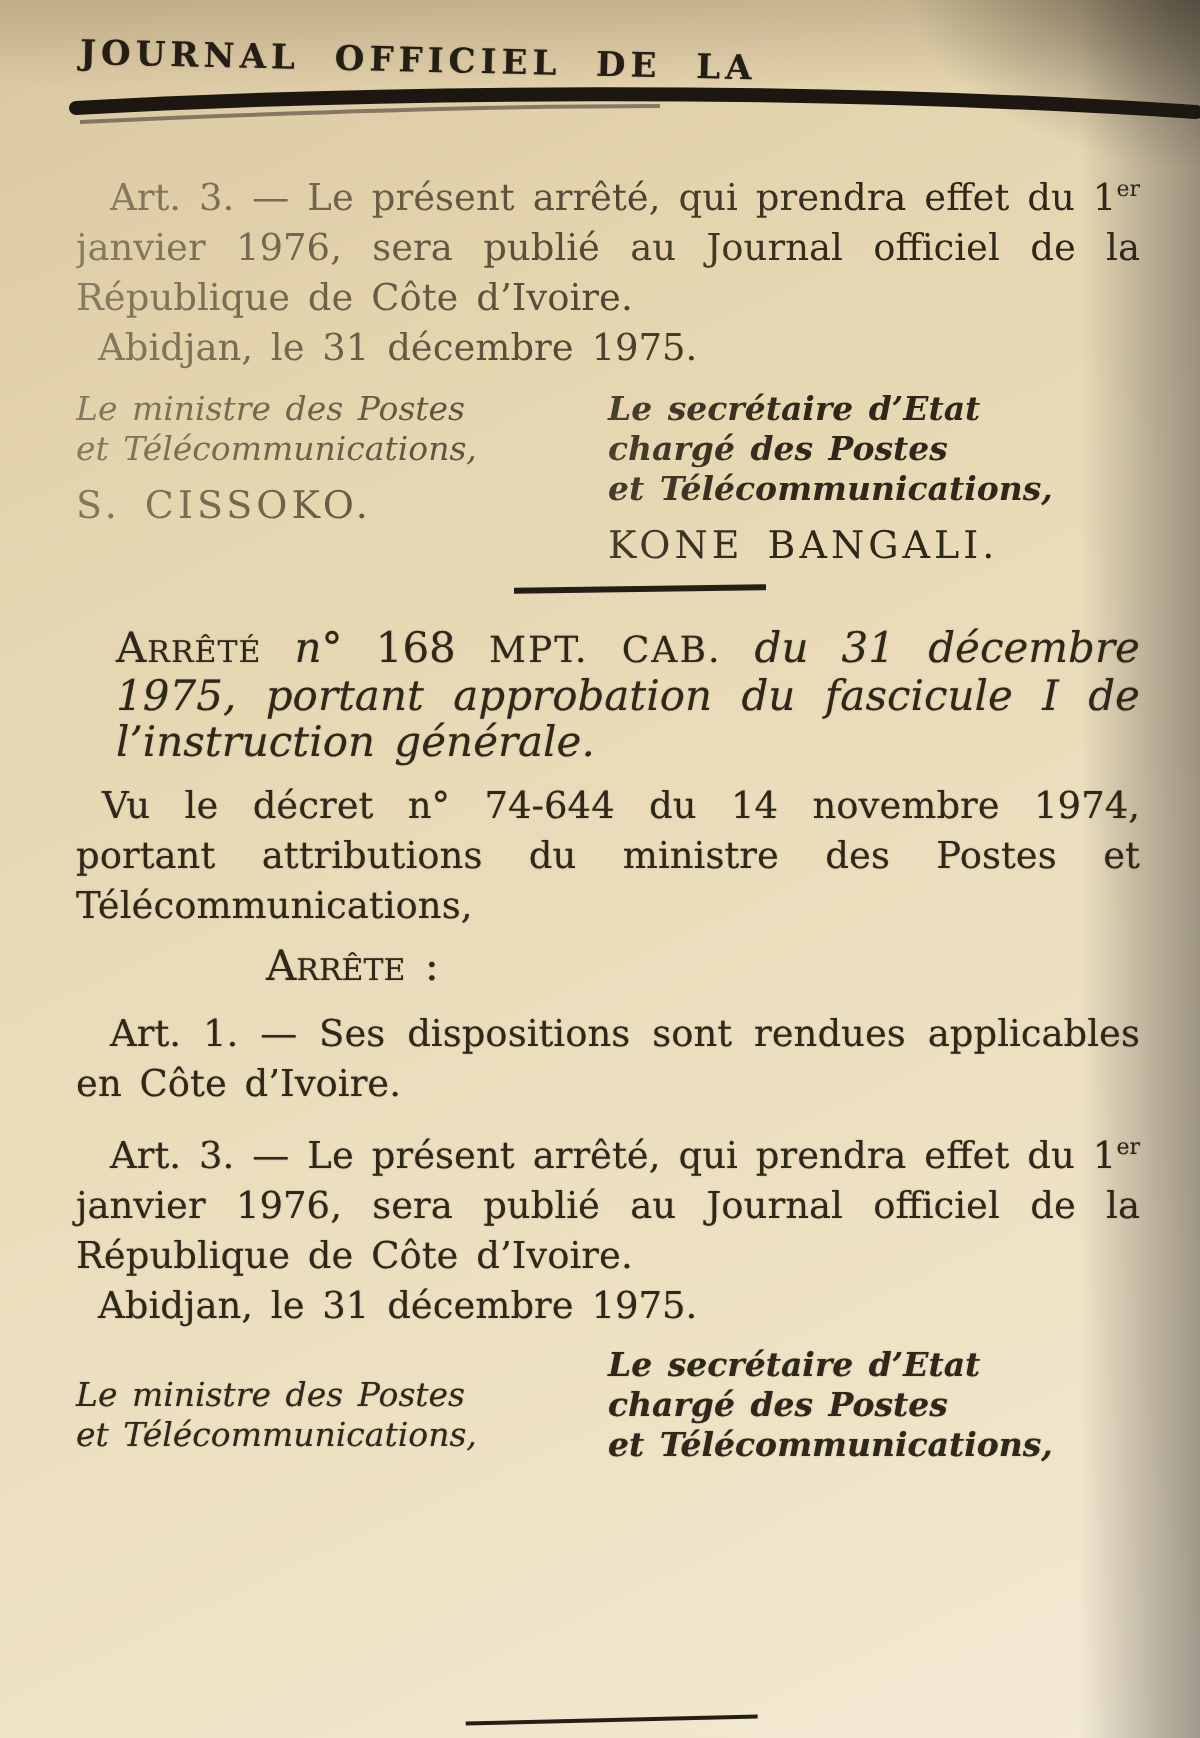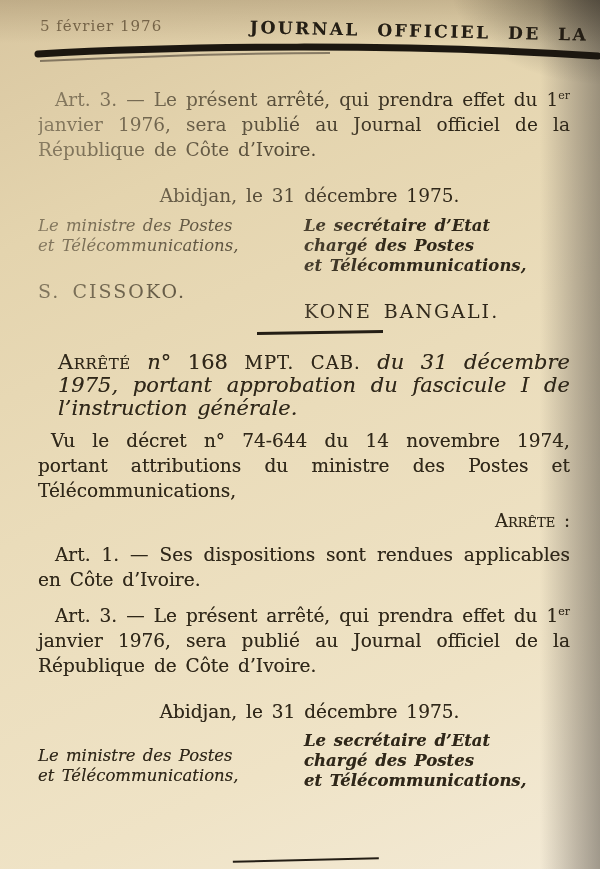--- a/index.html
+++ b/index.html
@@ -33,50 +33,49 @@
   }
   .rule-svg{display:block;margin-top:4px;width:600px;height:26px;}
   .content{padding:0 30px 0 38px;}
   p{margin:0;text-align:justify;word-spacing:3px;font-size:18.5px;line-height:25px;}
   .t-sec{
     filter:blur(.25px);
     -webkit-mask-image:linear-gradient(105deg, rgba(0,0,0,.48) 0%, rgba(0,0,0,.78) 42%, #000 68%);
             mask-image:linear-gradient(105deg, rgba(0,0,0,.48) 0%, rgba(0,0,0,.78) 42%, #000 68%);
   }
   .p-art{ text-indent:17px; margin-top:20px;}
-  .p-abidjan{ text-indent:11px; margin-top:21px; text-align:center;}
+  .p-abidjan{ text-indent:11px; margin-top:0; text-align:left;}
   .sigs{display:flex;margin-top:8px;}
   .sig-col{width:50%;text-align:left;}
   .sig-title{font-style:italic;font-size:16.5px;line-height:20px;word-spacing:2px;}
   .sig-col.right .sig-title{font-weight:bold;}
-  .sig-name{font-size:19px;letter-spacing:2px;margin-top:24px;word-spacing:4px;}
+  .sig-name{font-size:19px;letter-spacing:2px;margin-top:7px;word-spacing:4px;}
   .hr-mid{width:126px;height:2.5px;background:#241e15;margin:9px auto 0;transform:translateX(16px) rotate(-.8deg);}
   .hr-bottom{position:absolute;bottom:8px;left:50%;width:146px;height:2px;background:#241e15;transform:translateX(-46%) rotate(-1.4deg);}
   .p-heading{margin:17px 0 0 20px;font-style:italic;font-size:21px;line-height:22.5px;}
   .sc{font-variant:small-caps;font-style:normal;letter-spacing:.5px;}
   .upr{font-style:normal;}
   .sigle{font-style:normal;font-size:.86em;letter-spacing:1px;}
   .p-minister{margin-top:11px;font-variant:small-caps;font-size:19.5px;letter-spacing:.5px;text-align:left;}
   .p-vu{text-indent:13px;margin-top:9px;}
-  .p-arrete{margin:5px 0 0 95px;font-variant:small-caps;font-size:18px;text-align:right;}
+  .p-arrete{margin:5px 0 0 95px;font-variant:small-caps;font-size:21px;text-align:left;}
   .p-prem{text-indent:19px;margin-top:7px;}
   .p-a2{text-indent:17px;margin-top:9px;}
   .p-a3b{text-indent:17px;margin-top:11px;}
   sup{font-size:11px;line-height:0;}
   .it{}
   .sig2{margin-top:7px;}
   .sig2 .left-shift{padding-top:15px;}
 </style>
 </head>
 <body>
 
 <div class="page">
 
   <div class="hdr">
-    <span class="hdr-date">5 février 1976</span>
     <span class="hdr-title inked">JOURNAL OFFICIEL DE LA</span>
   </div>
 
   <svg class="rule-svg" viewBox="0 0 600 26" aria-hidden="true">
     <path d="M38,13 C180,5 400,2 598,15" stroke="#1c1710" stroke-width="7" fill="none" stroke-linecap="round"></path>
     <path d="M40,20 C150,15 260,12 330,12" stroke="#3a3228" stroke-width="2" fill="none" opacity=".55"></path>
   </svg>
 
   <div class="content">
 

